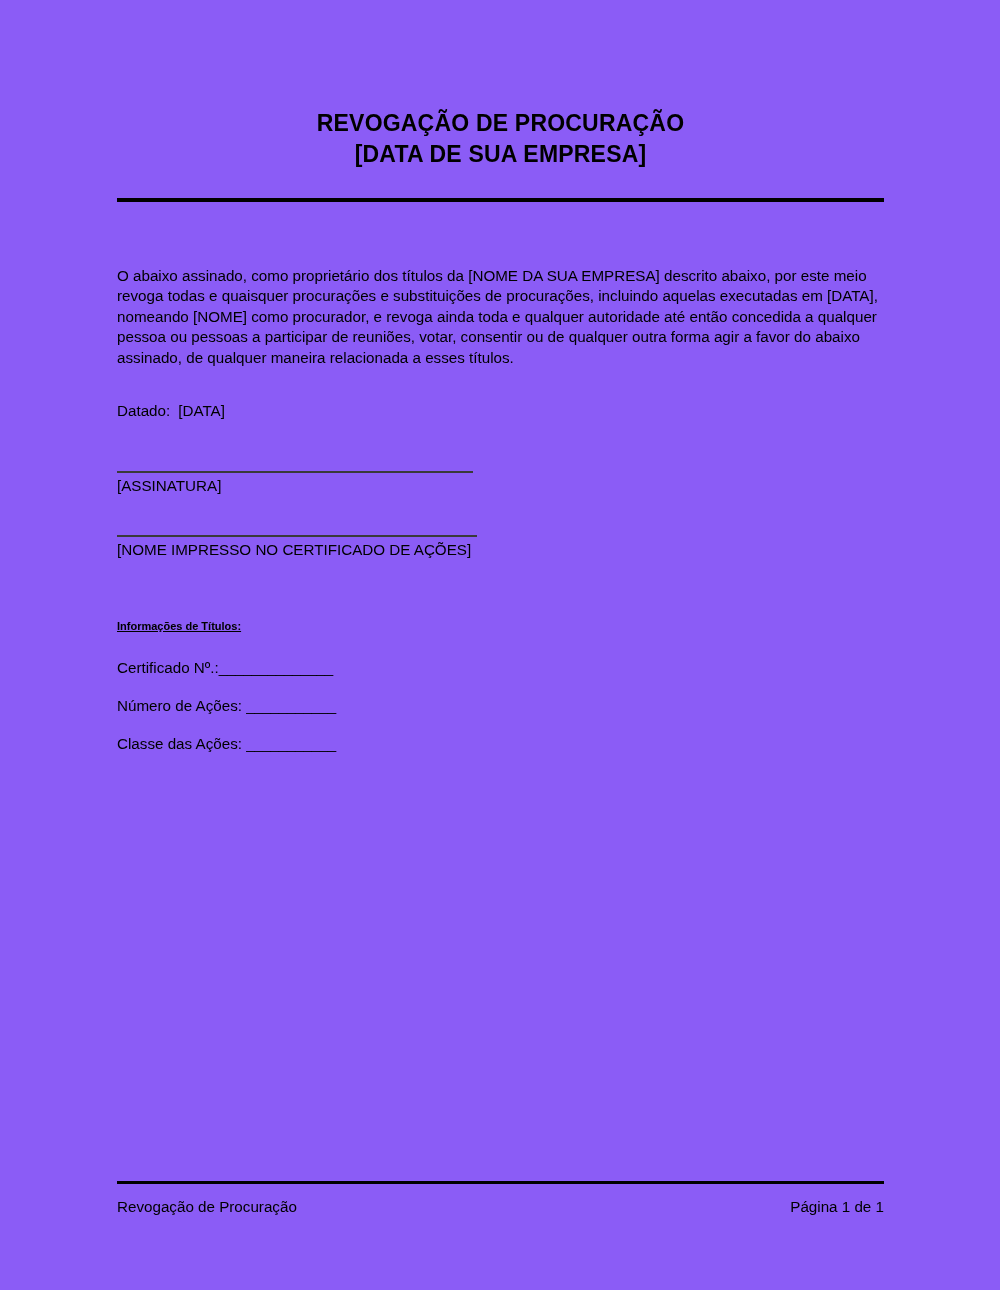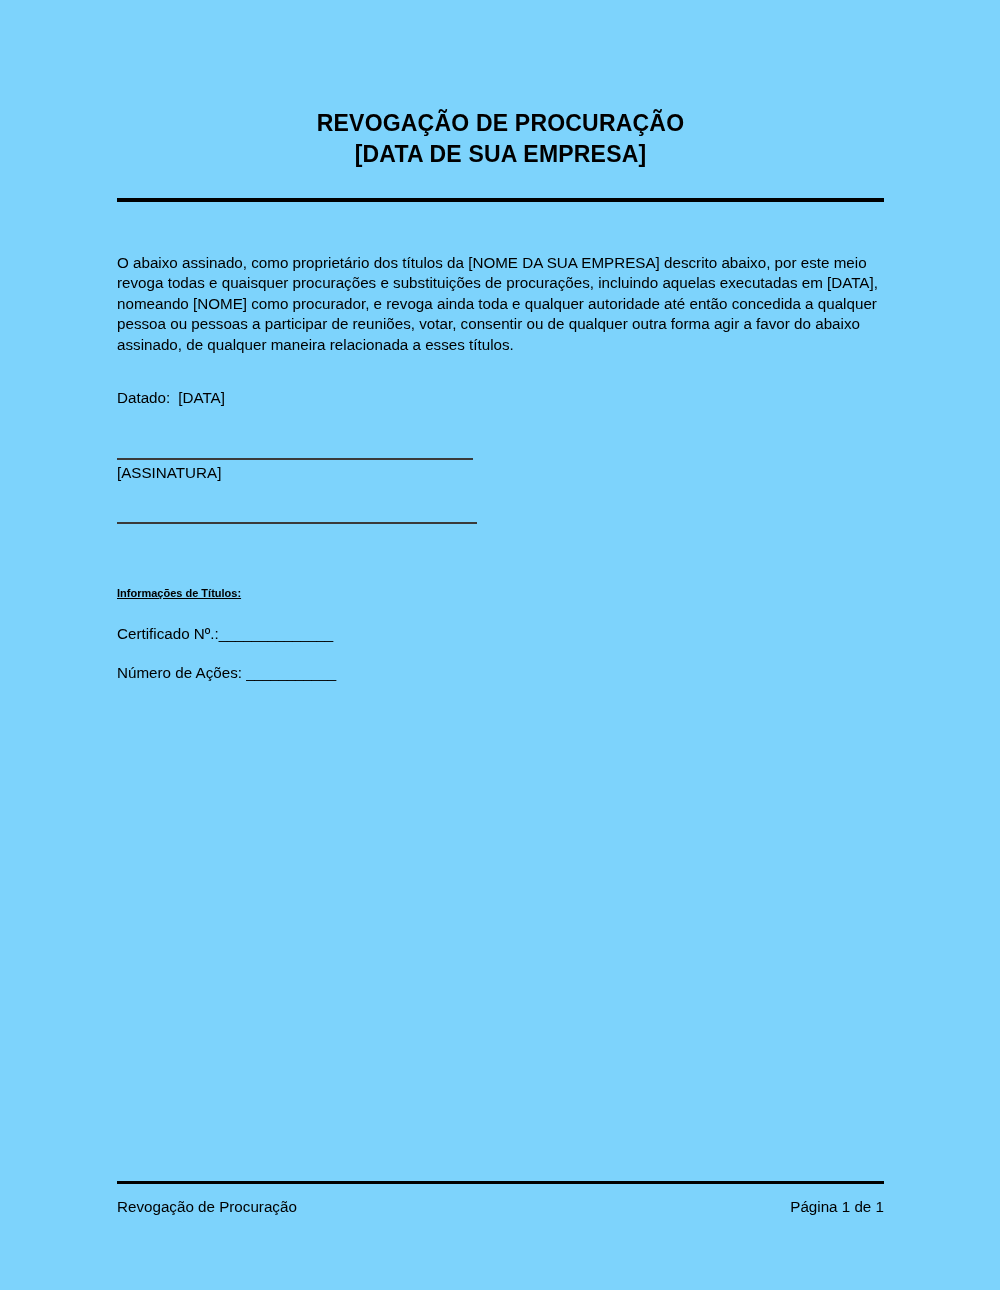--- a/index.html
+++ b/index.html
@@ -9,21 +9,21 @@
     background: #ffffff;
   }
   body {
     font-family: "Liberation Sans", sans-serif;
     color: #000000;
   }
   .page {
     position: relative;
     width: 1000px;
     height: 1290px;
-    background: #7dd3fc;
+    background: #8b5cf6;
     overflow: hidden;
     box-sizing: border-box;
   }
   .content {
     position: absolute;
     left: 117px;
     top: 0;
     width: 767px;
   }
 
@@ -41,21 +41,21 @@
   }
   .header-rule {
     margin-top: 28px;
     height: 0;
     border-top: 4px solid #000000;
     width: 767px;
   }
 
   
   .body-paragraph {
-    margin-top: 51px;
+    margin-top: 64px;
     font-size: 15.2px;
     line-height: 20.4px;
     text-align: left;
     width: 767px;
   }
 
   
   .dated-row {
     margin-top: 33px;
     font-size: 15.2px;
@@ -145,28 +145,30 @@
 
     <div class="dated-row"><span class="dated-label">Datado:</span><span class="dated-gap"></span><span class="dated-value">[DATA]</span></div>
 
     <div class="sig-block first">
       <div class="sig-rule one"></div>
       <div class="sig-label">[ASSINATURA]</div>
     </div>
 
     <div class="sig-block second">
       <div class="sig-rule two"></div>
+      <div class="sig-label">[NOME IMPRESSO NO CERTIFICADO DE AÇÕES]</div>
     </div>
 
     <div class="section-heading">Informações de Títulos:</div>
 
     <div class="field-row r1"><span>Certificado Nº.:</span><span class="field-blank">______________</span></div>
 
     <div class="field-row r2"><span>Número de Ações: </span><span class="field-blank">___________</span></div>
 
+    <div class="field-row r3"><span>Classe das Ações: </span><span class="field-blank">___________</span></div>
 
   </div>
 
   <div class="footer">
     <div class="footer-rule"></div>
     <div class="footer-row">
       <span>Revogação de Procuração</span>
       <span>Página 1 de 1</span>
     </div>
   </div>

